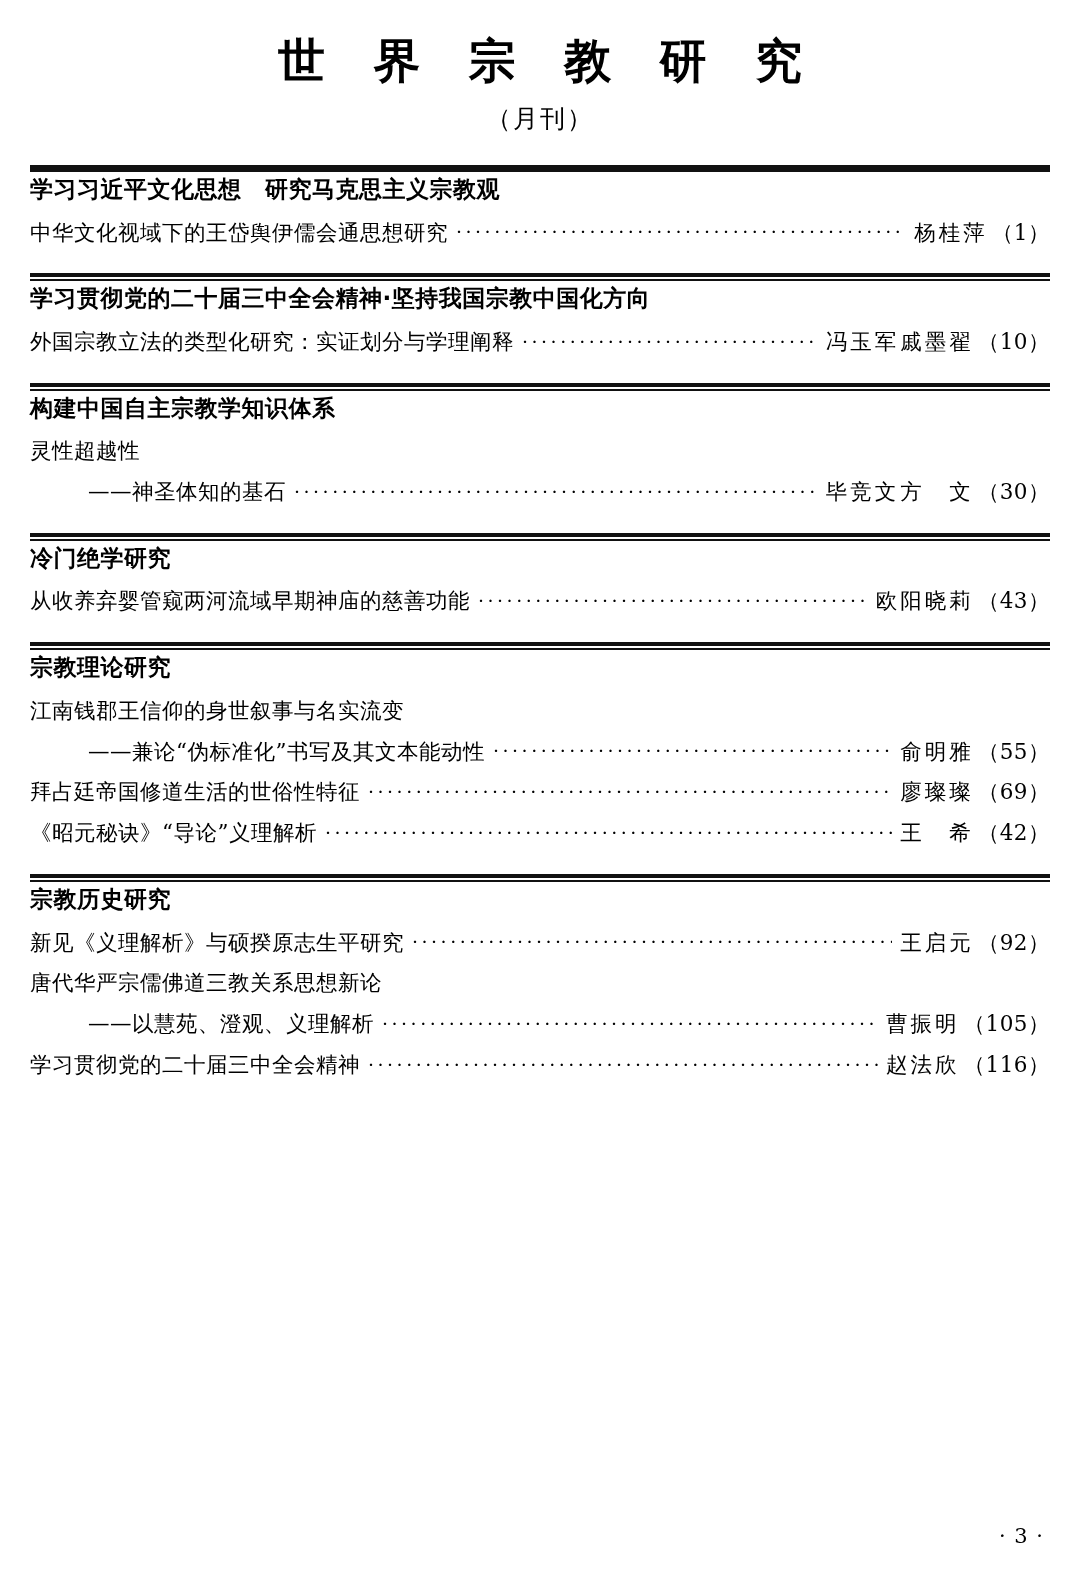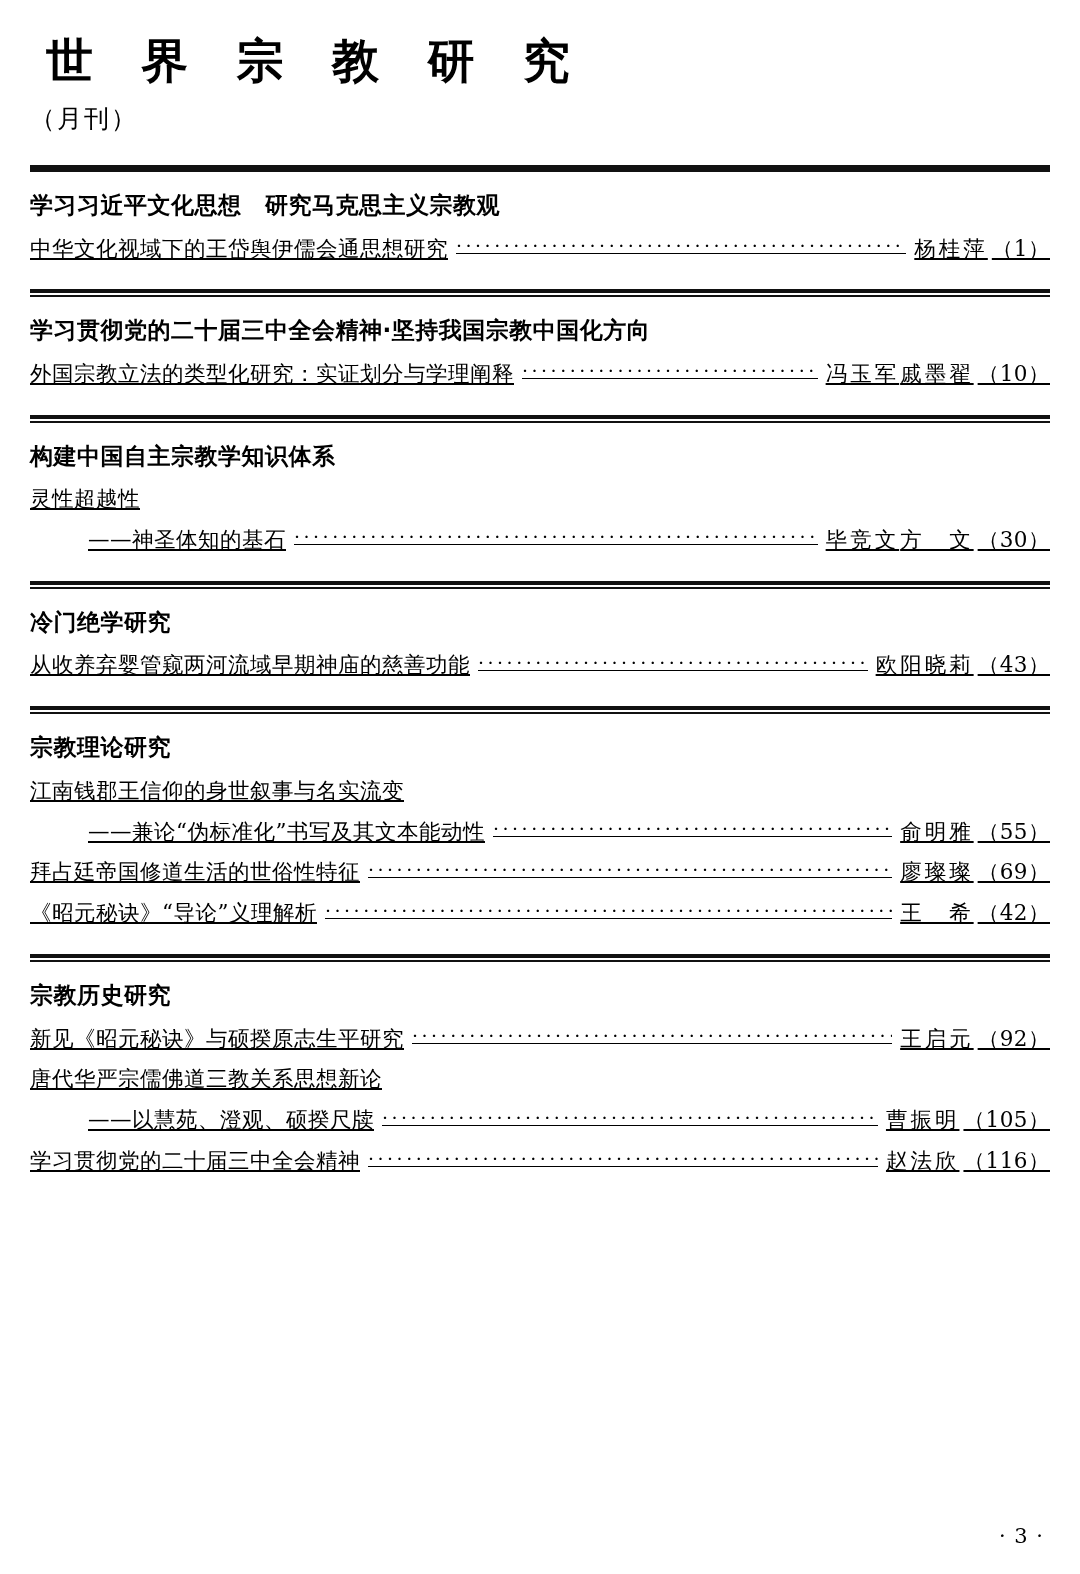--- a/index.html
+++ b/index.html
@@ -17,20 +17,21 @@
   }
   .page {
     width: 1080px;
     height: 1574px;
     box-sizing: border-box;
     padding: 0 30px;
     position: relative;
   }
   
   .masthead {
+    text-align: center;
     padding-top: 34px;
   }
   .journal-title {
     font-family: "DejaVu Sans", "Liberation Sans", sans-serif;
     font-size: 47px;
     font-weight: bold;
     letter-spacing: 16px;
     text-indent: 16px;
     line-height: 1.15;
     color: #000;
@@ -52,39 +53,37 @@
   .rule-double {
     margin: 20px 0 0 0;
     border-top: 4px solid #111;
     border-bottom: 2px solid #111;
     height: 2px;
     box-sizing: content-box;
   }
 
   
   .section {
-    padding-top: 16px;
   }
   .section-head {
     font-family: "DejaVu Sans", "Liberation Sans", sans-serif;
     font-size: 23px;
     font-weight: bold;
     letter-spacing: 0.5px;
     color: #000;
     margin: 0 0 6px 0;
     line-height: 1.5;
   }
   .entry {
     font-size: 21.5px;
     line-height: 1.9;
     color: #000;
     display: flex;
-    align-items: center;
+    align-items: flex-end;
     width: 100%;
-    text-decoration: underline;
   }
   .entry.plain {
     display: block;
   }
   .entry .etitle {
     white-space: nowrap;
     letter-spacing: 0.5px;
   }
   .entry .sub {
     padding-left: 58px;
@@ -223,32 +222,32 @@
       </span>
     </div>
   </div>
 
   <div class="rule-double"></div>
 
   <div class="section">
     <div class="section-head">宗教历史研究</div>
 
     <div class="entry">
-      <span class="etitle">新见《昭元秘诀》与硕揆原志生平研究</span>
+      <span class="etitle">新见《义理解析》与硕揆原志生平研究</span>
       <span class="dots">·······························································································································</span>
       <span class="tail">
         <span class="author">王启元</span><span class="pagenum">（92）</span>
       </span>
     </div>
 
     <div class="entry plain">
       <span class="etitle">唐代华严宗儒佛道三教关系思想新论</span>
     </div>
     <div class="entry">
-      <span class="sub">——以慧苑、澄观、硕揆尺牍</span>
+      <span class="sub">——以慧苑、澄观、义理解析</span>
       <span class="dots">·······························································································································</span>
       <span class="tail">
         <span class="author">曹振明</span><span class="pagenum">（105）</span>
       </span>
     </div>
 
     <div class="entry">
       <span class="etitle">学习贯彻党的二十届三中全会精神</span>
       <span class="dots">·······························································································································</span>
       <span class="tail">

